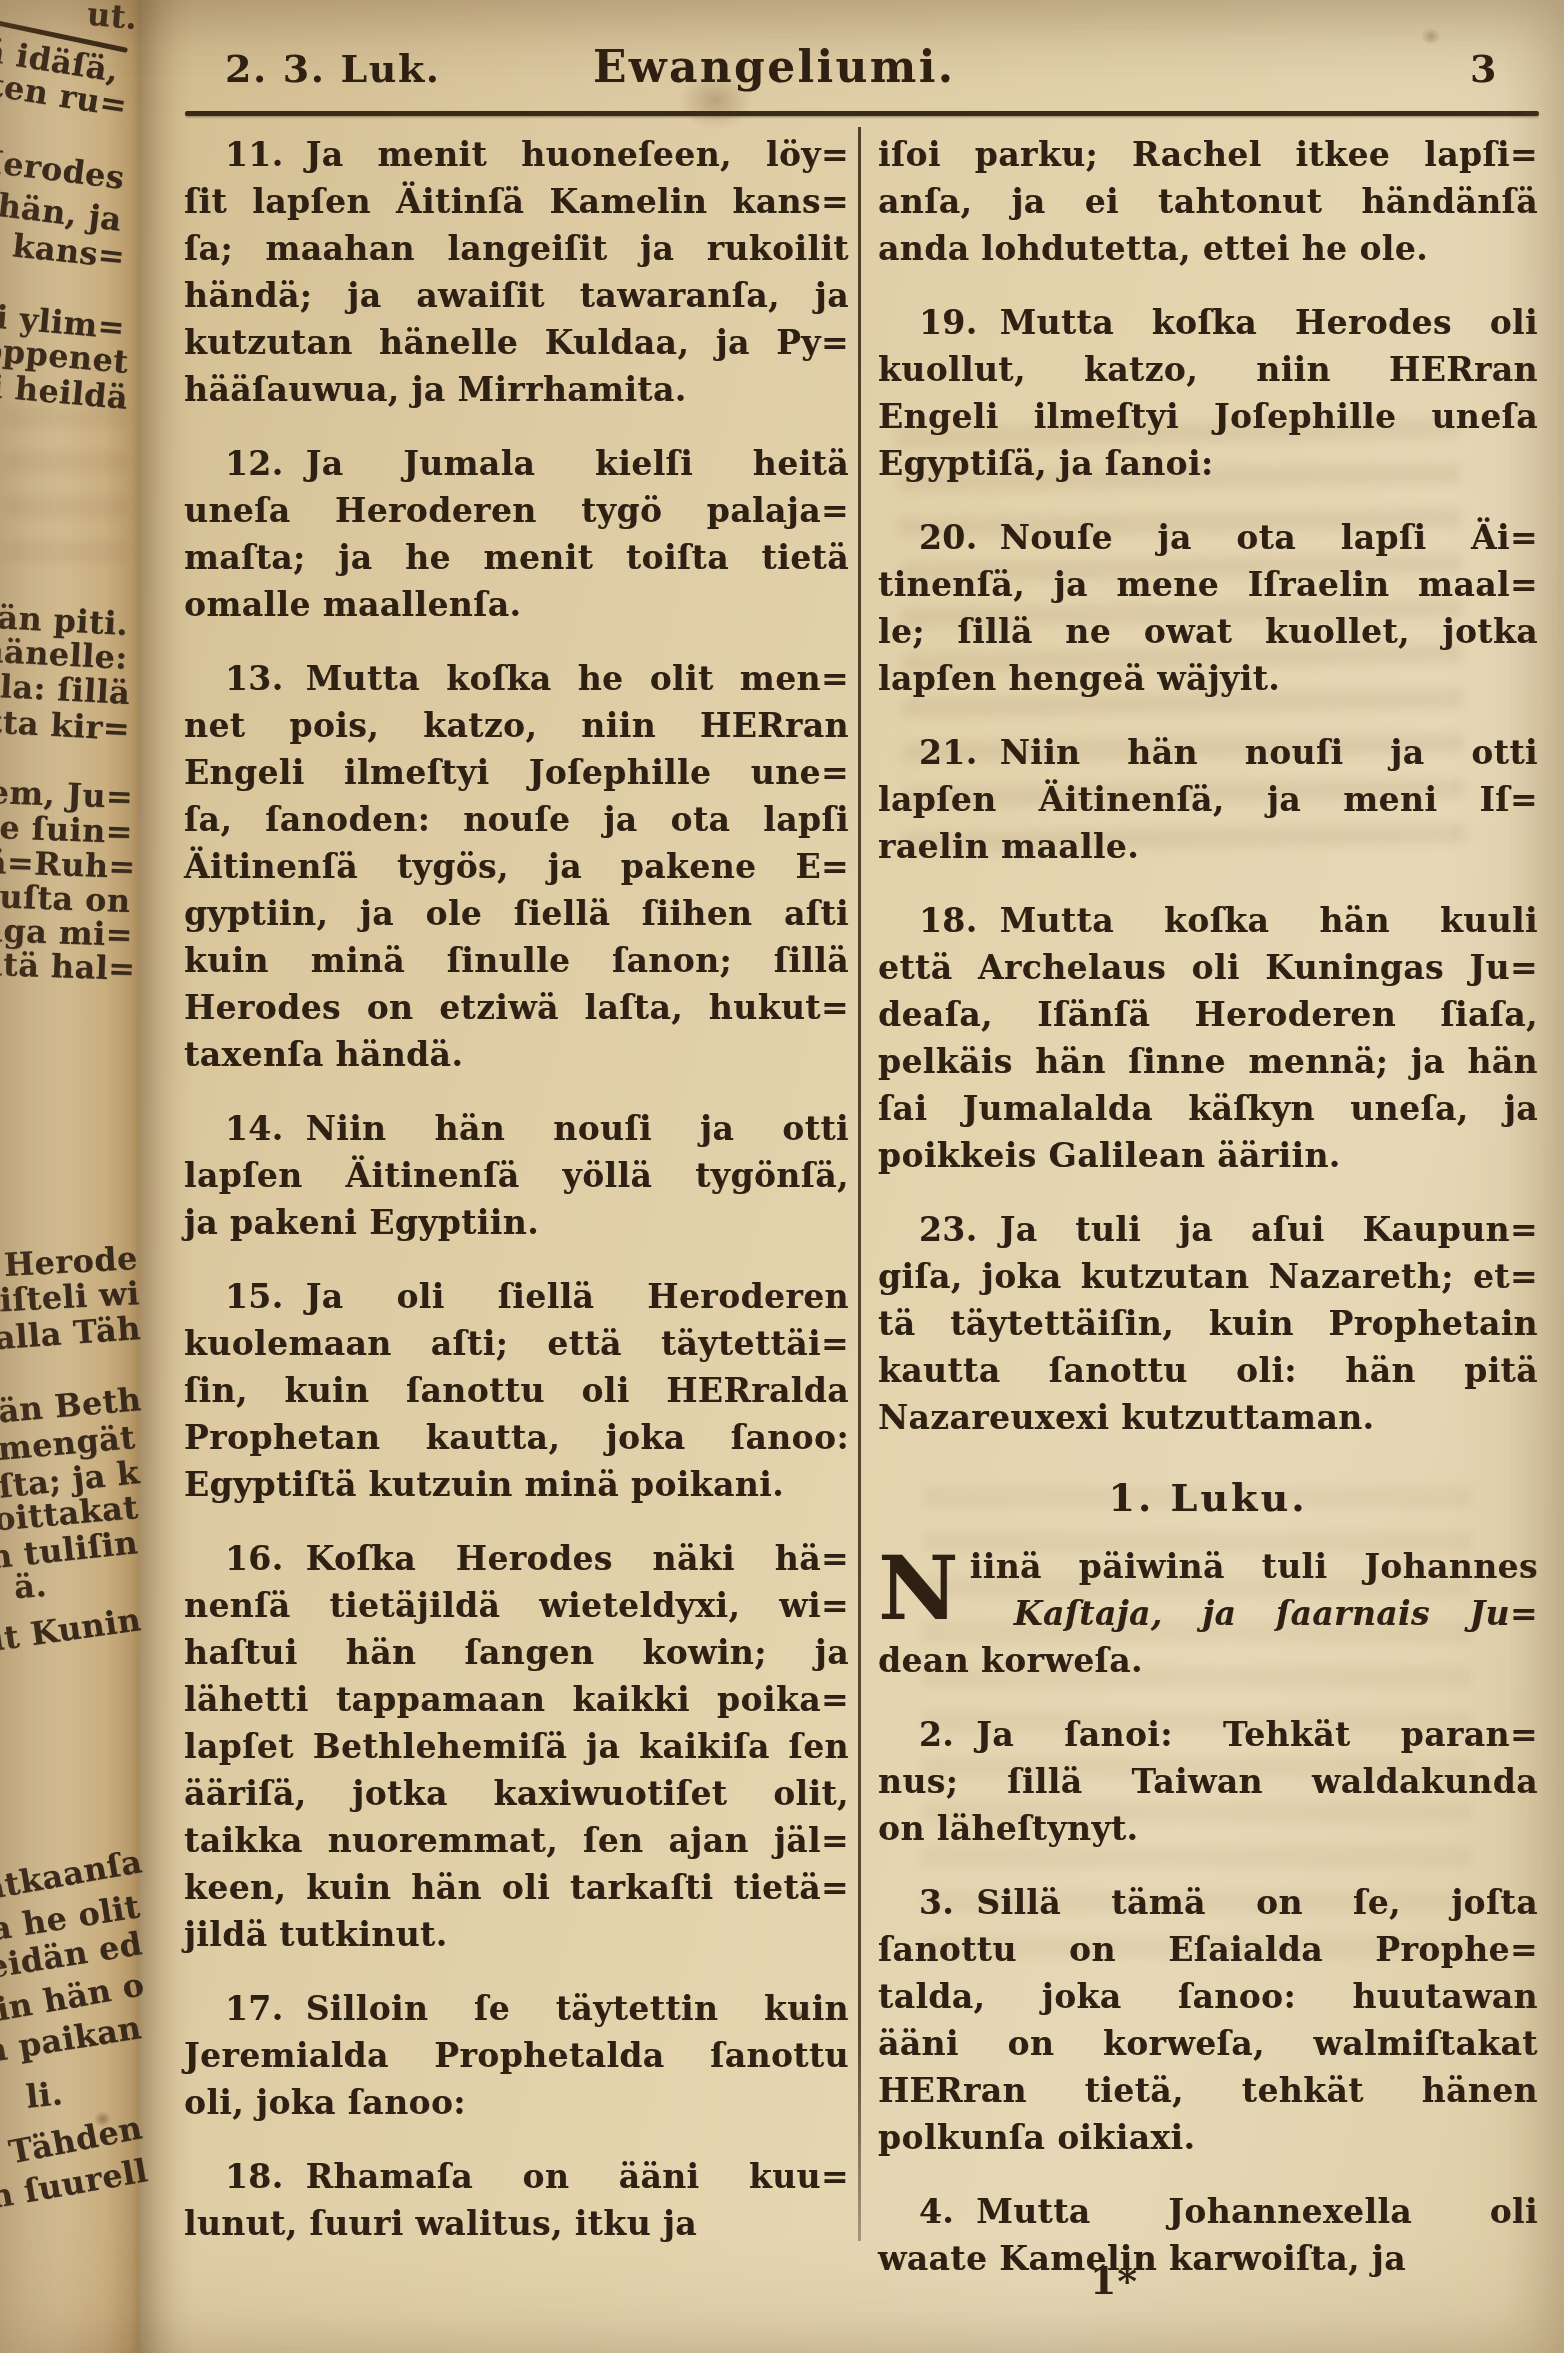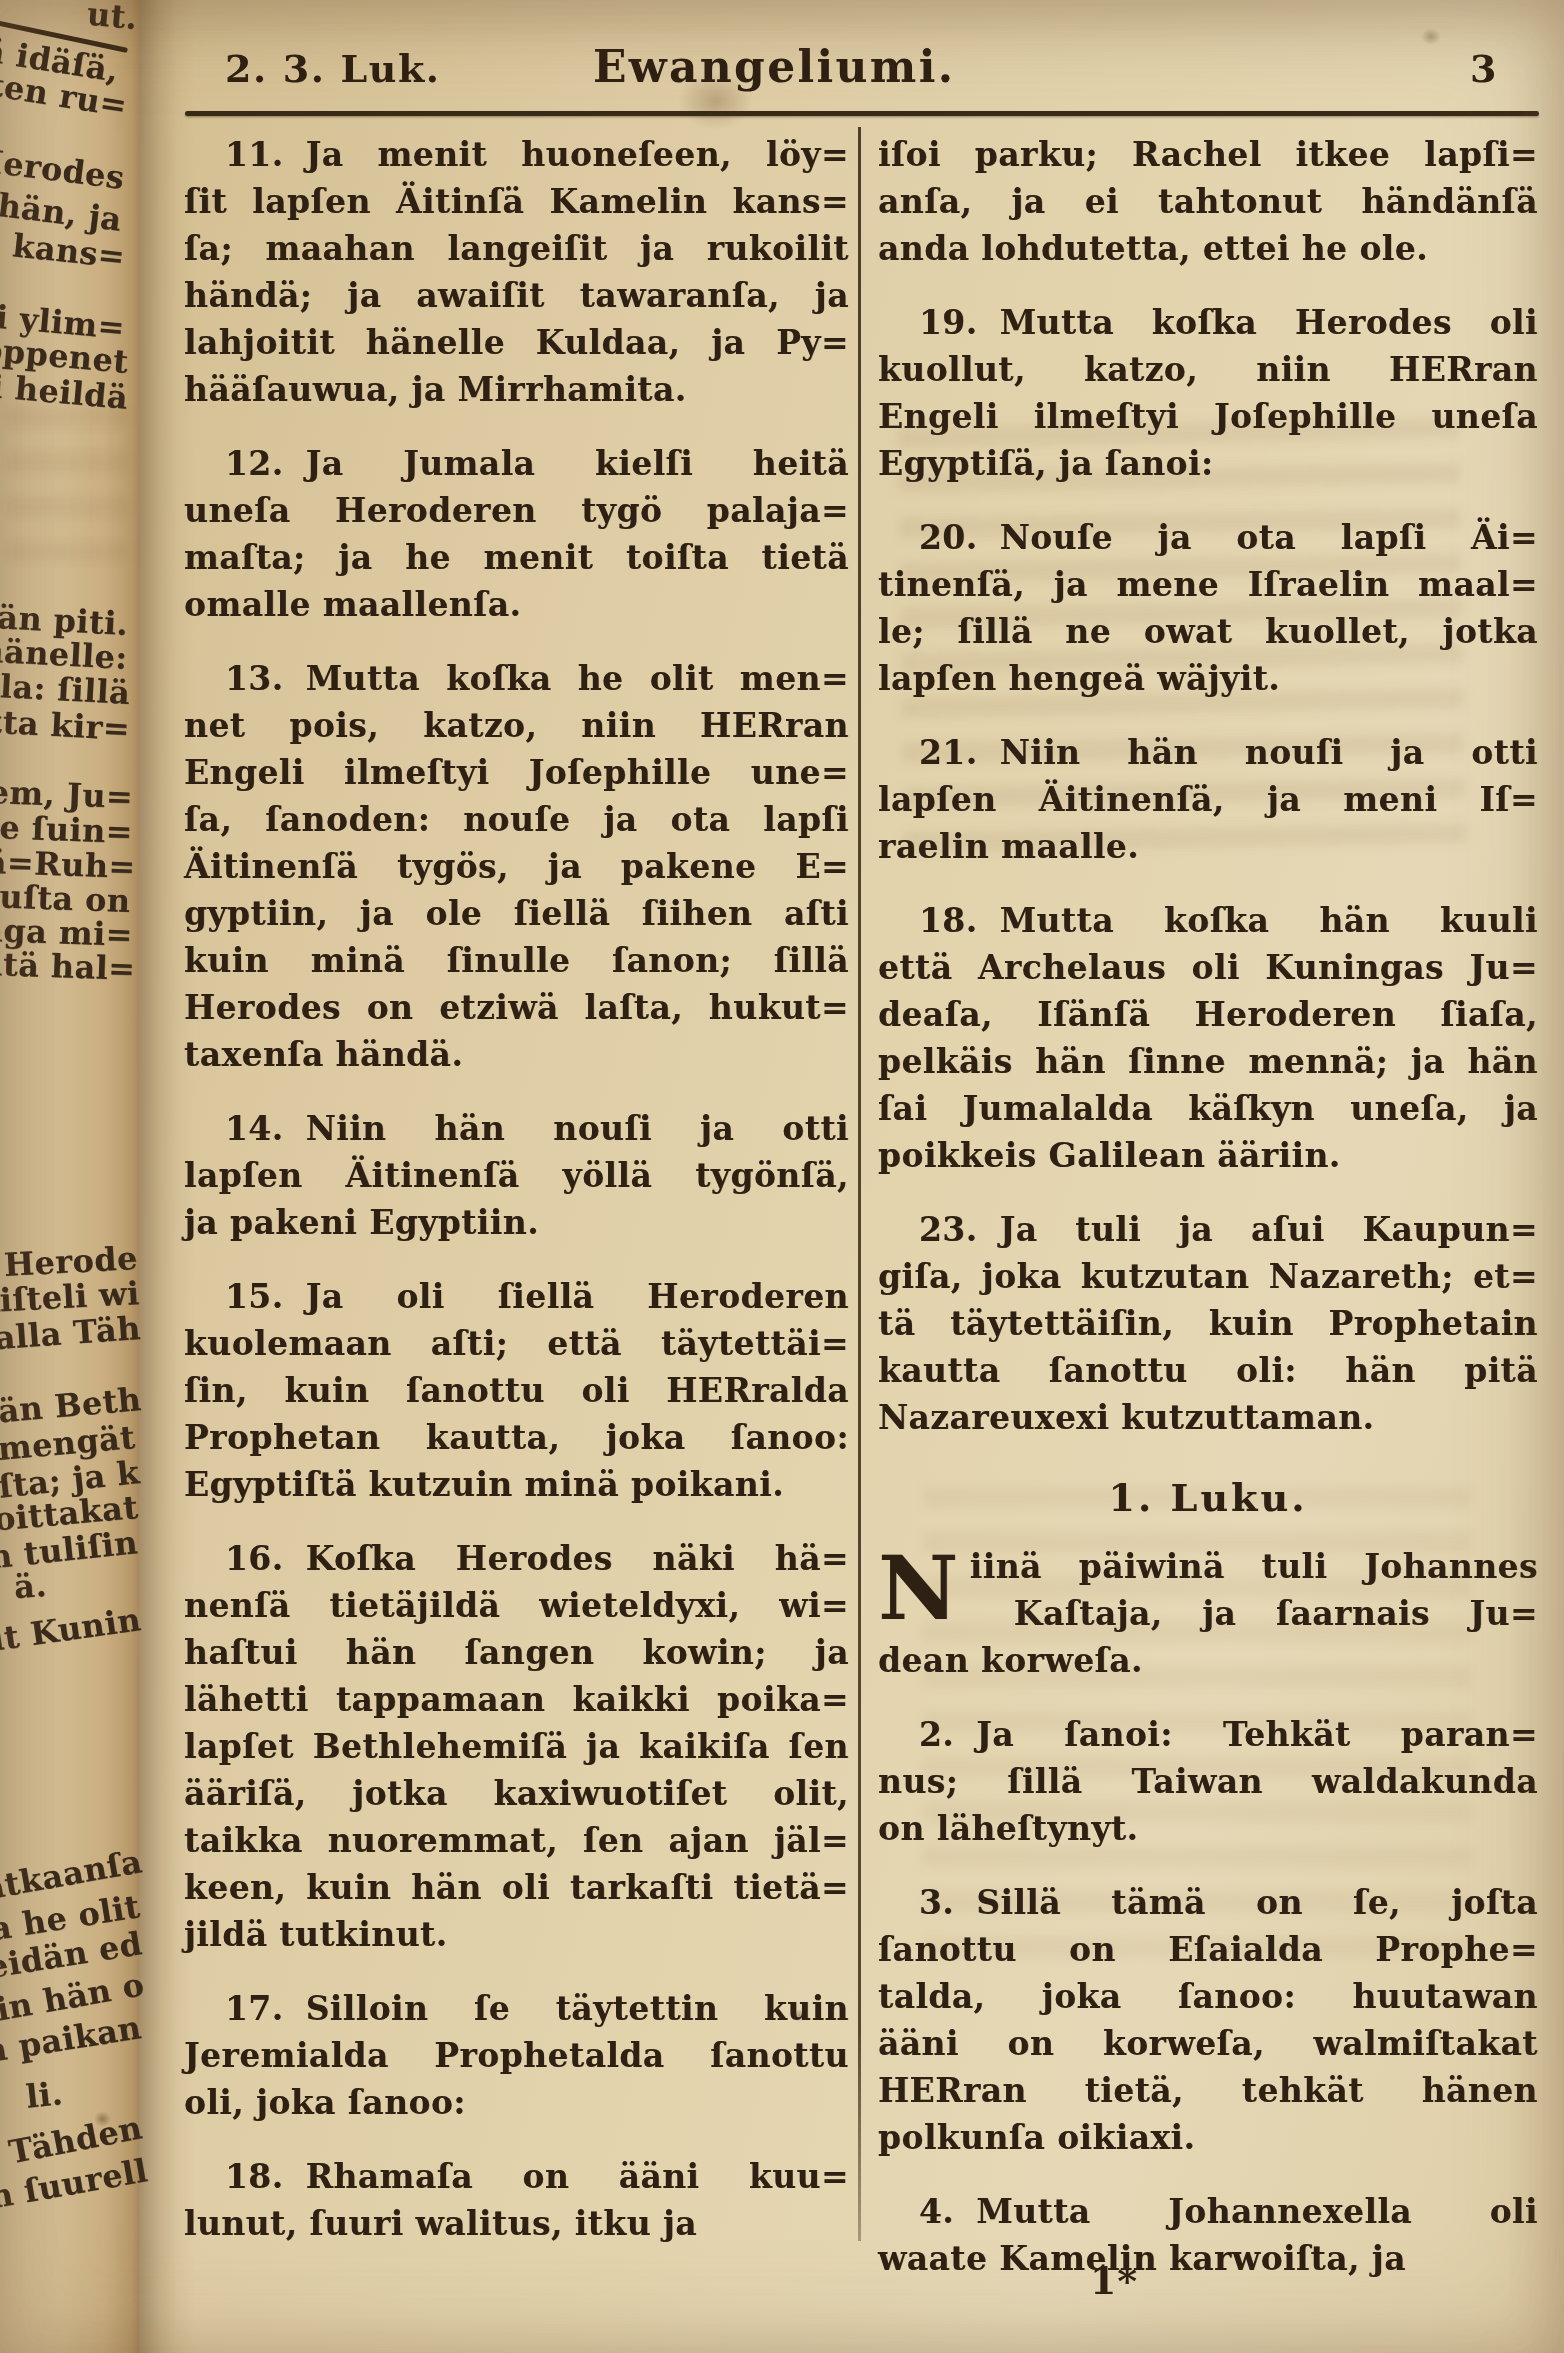--- a/index.html
+++ b/index.html
@@ -30,21 +30,21 @@
   
   .col{position:absolute;top:131px;font-size:33px;line-height:47px;letter-spacing:0.4px;
     text-shadow:0.4px 0.4px 0 rgba(45,32,18,.32);}
   .col-left{left:184px;width:665px;}
   .col-right{left:878px;width:660px;}
   .block{margin:0 0 27px 0;}
   .block:last-child{margin-bottom:0;}
   .line{text-align:justify;text-align-last:justify;min-height:47px;}
   .line.last{text-align-last:left;}
   .line.first{text-indent:41px;}
-  .line.indent2{text-indent:44px;}
+  .line.indent2{text-indent:44px;font-style:italic;}
   .vnum{margin-right:22px;}
   .heading{text-align:center;font-size:38px;letter-spacing:3.1px;margin:33px 0 22px 0;}
   .dropcap{float:left;font-size:88px;line-height:81px;padding:4.7px 11px 0 0;}
   .dropcap_verse::after{content:"";display:block;clear:both;}
   .signature{position:absolute;left:1090px;top:2258px;font-size:38px;letter-spacing:0.8px;}
   
   .ghost{position:absolute;pointer-events:none;filter:blur(5.5px);
     background:repeating-linear-gradient(180deg,rgba(125,92,55,.10) 0 20.3px,rgba(125,92,55,0) 20.3px 45px);}
   .g1{left:900px;top:423px;width:563px;height:438px;transform:rotate(-1deg);}
   .g2{left:923px;top:1487px;width:548px;height:485px;opacity:.7;}
@@ -78,21 +78,21 @@
   </div>
   <div class="header-rule"></div>
   <div class="divider"></div>
 
   <section class="col col-left">
       <div class="block verse">
         <div class="line first"><span class="vnum">11.</span>Ja menit huoneſeen, löy=</div>
         <div class="line">ſit lapſen Äitinſä Kamelin kans=</div>
         <div class="line">ſa; maahan langeiſit ja rukoilit</div>
         <div class="line">händä; ja awaiſit tawaranſa, ja</div>
-        <div class="line">lahjoitit hänelle Kuldaa, ja Py=</div>
+        <div class="line">kutzutan hänelle Kuldaa, ja Py=</div>
         <div class="line last">hääſauwua, ja Mirrhamita.</div>
       </div>
       <div class="block verse">
         <div class="line first"><span class="vnum">12.</span>Ja Jumala kielſi heitä</div>
         <div class="line">uneſa Heroderen tygö palaja=</div>
         <div class="line">maſta; ja he menit toiſta tietä</div>
         <div class="line last">omalle maallenſa.</div>
       </div>
       <div class="block verse">
         <div class="line first"><span class="vnum">13.</span>Mutta koſka he olit men=</div>

